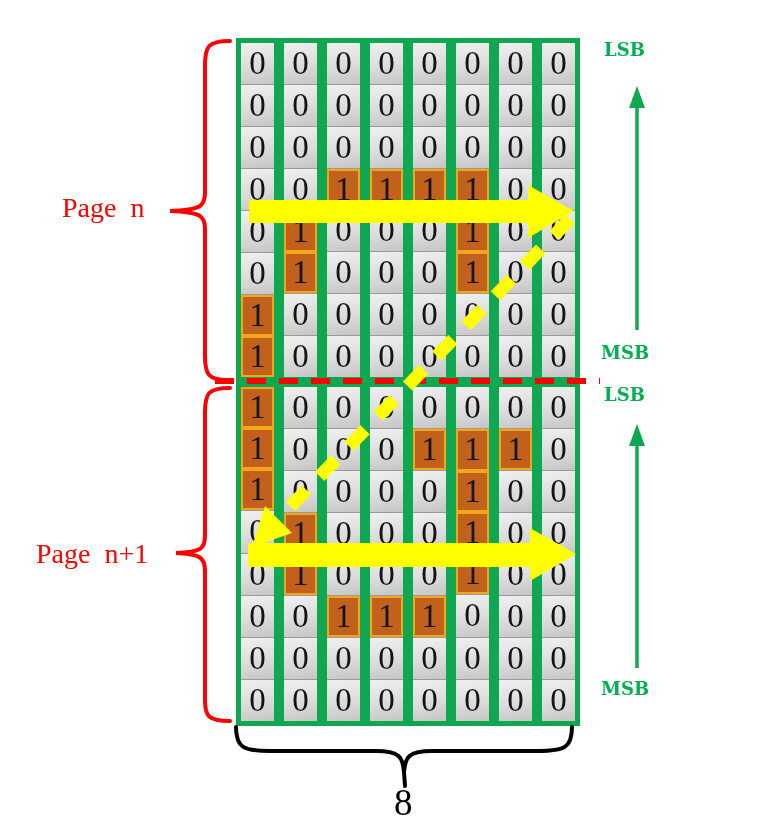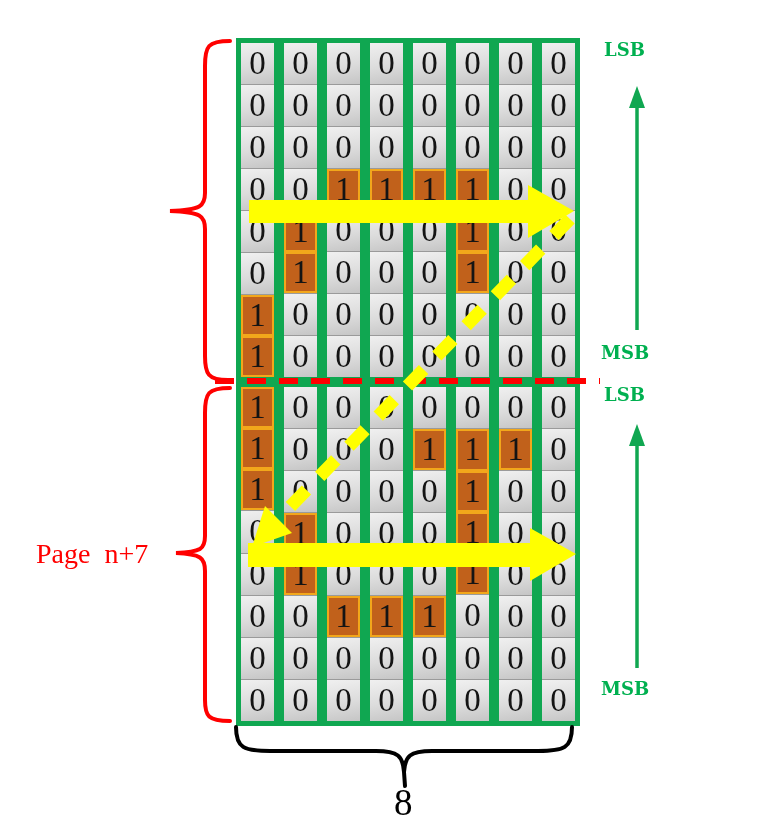--- a/index.html
+++ b/index.html
@@ -238,21 +238,22 @@
     </g>
 
     <polygon points="249,200 528,200 528,185 574,211 528,238 528,223 249,223" fill="#FFFF00"></polygon>
 
     <polygon points="248,543 530,543 530,528 576,554 530,581 530,567 248,567" fill="#FFFF00"></polygon>
 
     <path d="M236,727 C236,748 244,751 270,751 L376,751 C398,751 403,756 404,772 L405,786
              M572,727 C572,748 564,751 538,751 L432,751 C410,751 405,756 404,772" fill="none" stroke="#000000" stroke-width="4" stroke-linecap="round"></path>
   </svg>
 
-  <div class="label red-label" id="page-n1-label">Page  n+7</div>
+  <div class="label red-label" id="page-n-label">Page  n</div>
+  <div class="label red-label" id="page-n1-label">Page  n+1</div>
 
   <div class="label green-label" id="lsb-n">LSB</div>
   <div class="label green-label" id="msb-n">MSB</div>
   <div class="label green-label" id="lsb-n1">LSB</div>
   <div class="label green-label" id="msb-n1">MSB</div>
 
   <div class="label" id="count-label">8</div>
 </div>
 
 </body></html>

